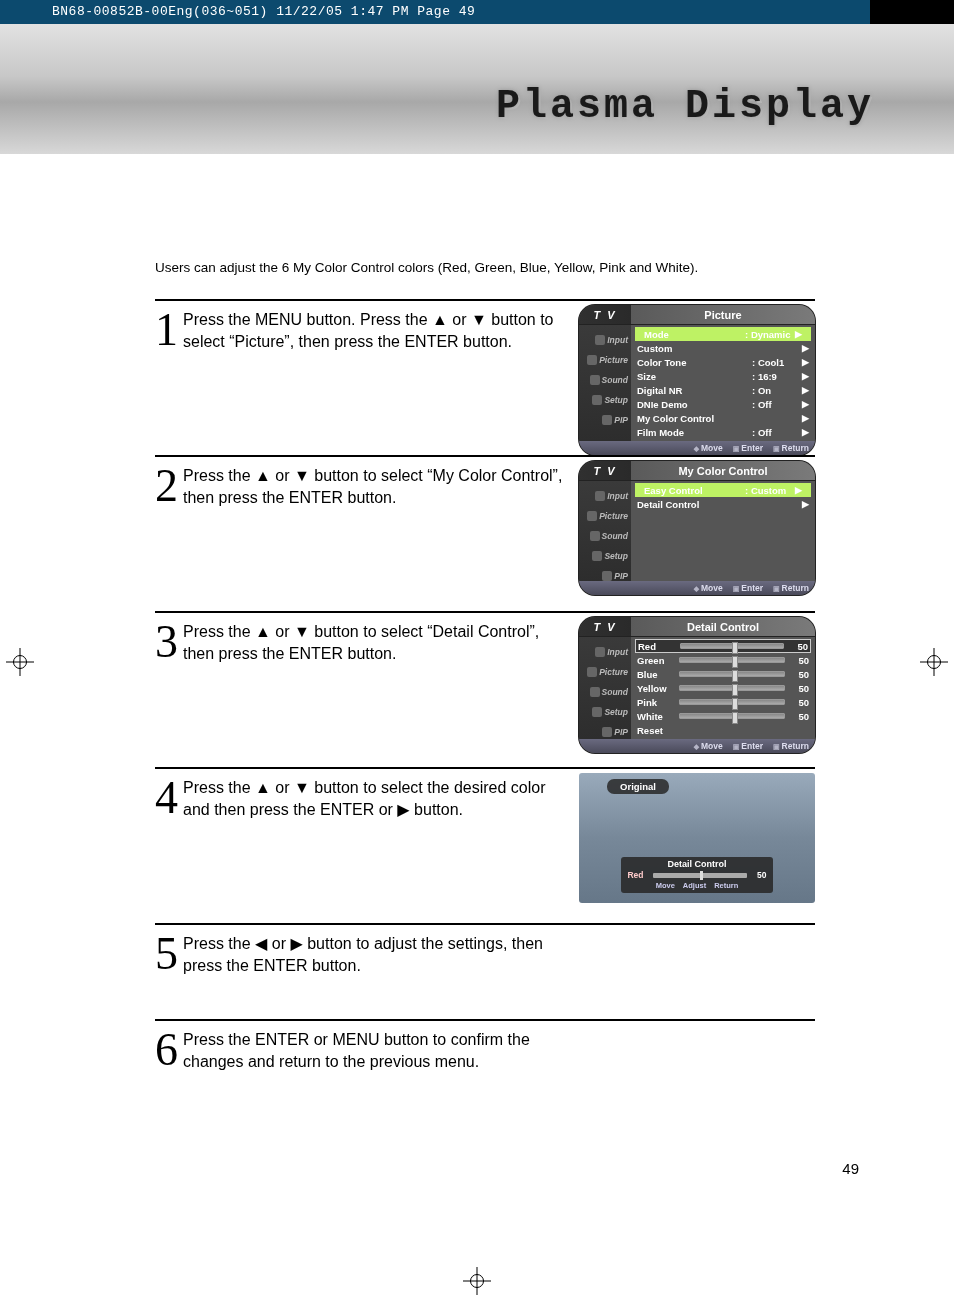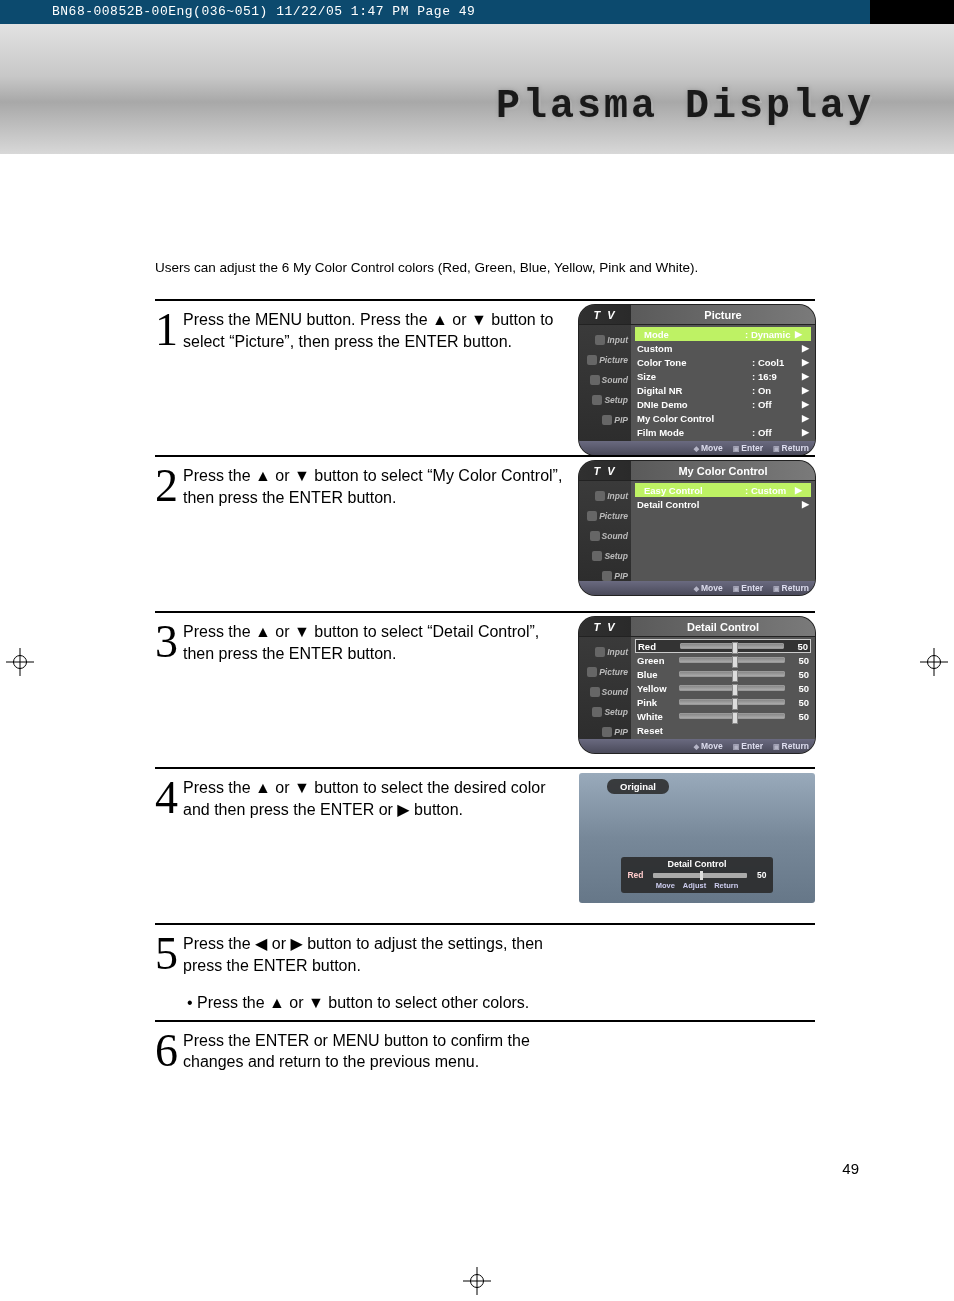--- a/index.html
+++ b/index.html
@@ -467,21 +467,20 @@
           <span>Return</span>
         </div>
       </div>
     </div>
   </div>
 
   <div class="step" style="min-height:90px">
     <div class="step-num">5</div>
     <div class="step-text">
       <span>Press the ◀ or ▶ button to adjust the settings, then press the ENTER button.</span>
-      <div class="bullet">• Press the ▲ or ▼ button to select other colors.</div>
     </div>
   </div>
 
   <div class="step" style="min-height:60px">
     <div class="step-num">6</div>
     <div class="step-text">Press the ENTER or MENU button to confirm the changes and return to the previous menu.</div>
   </div>
 </div>
 
 <div class="page-num">49</div>

